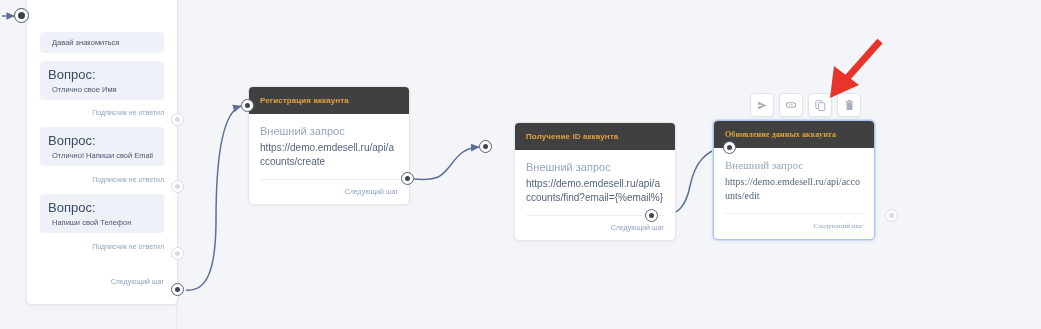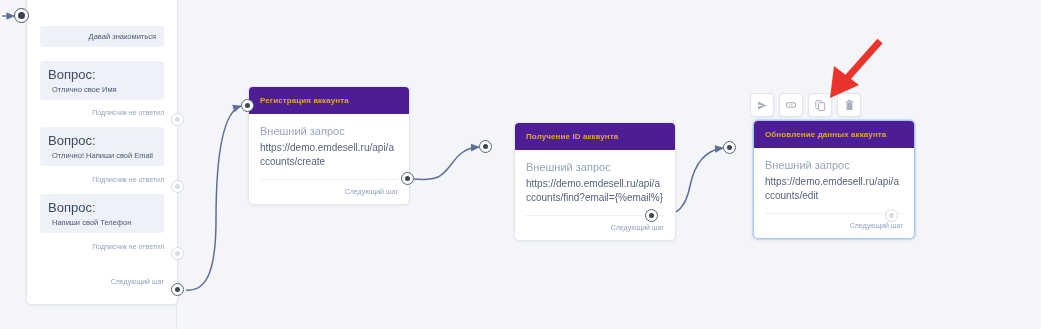--- a/index.html
+++ b/index.html
@@ -33,21 +33,21 @@
   .bubble .b-label{font-size:13px;color:#3c4a63;font-weight:normal;margin-bottom:3px;}
   .bubble .b-text{font-size:7.5px;color:#4a5670;padding-left:4px;line-height:1.25;}
   .bubble.plain .b-text{padding-left:4px;}
   .outmark{
     position:absolute;right:13px;font-size:7px;color:#93a3c0;white-space:nowrap;text-align:right;
   }
 
   
   .step-card{width:162px;border-radius:5px;}
   .step-head{
-    height:27px;background:#4c1d95;border-radius:4px 4px 0 0;
+    height:27px;background:#404040;border-radius:4px 4px 0 0;
     display:flex;align-items:center;padding:0 11px;box-sizing:border-box;
   }
   .step-head .head-txt{font-size:8px;color:#e2a43b;font-weight:bold;letter-spacing:.1px;white-space:nowrap;}
   .step-body{padding:11px 11px 0 11px;}
   .req-label{font-size:11px;color:#97a5bf;margin-bottom:4px;}
   .req-url{font-size:10px;color:#56647f;line-height:1.35;word-break:break-all;}
   .divider{height:1px;background:#edeff4;margin:11px 0 0 0;}
   .nextstep{
     text-align:right;font-size:7px;color:#93a3c0;white-space:nowrap;
     padding:8px 11px 9px 0;
@@ -100,21 +100,21 @@
 
     <path d="M186,290 C206,292 216,272 216,220 C216,160 222,112 241,106" stroke="#5d6f96" stroke-width="1.5" fill="none" marker-end="url(#ah)"></path>
 
     <path d="M414,179 C438,181 442,176 450,166 C458,155 464,148 479,147" stroke="#5d6f96" stroke-width="1.5" fill="none" marker-end="url(#ah)"></path>
 
     <path d="M658,215 C678,217 686,206 690,186 C695,162 706,150 723,148" stroke="#5d6f96" stroke-width="1.5" fill="none" marker-end="url(#ah)"></path>
   </svg>
 
   <div class="card" id="card-dialog">
 
-    <div class="bubble plain" style="top:33px;text-align:right;">
+    <div class="bubble plain" style="top:39px;">
       <div class="b-text">Давай знакомиться</div>
     </div>
 
     <div class="bubble" style="top:68px;">
       <div class="b-label">Вопрос:</div>
       <div class="b-text">Отлично свое Имя</div>
     </div>
     <div class="outmark" style="top:116px;">Подписчик не ответил</div>
 
     <div class="bubble" style="top:134px;">
@@ -159,21 +159,21 @@
     <div class="step-body">
       <div class="req-label">Внешний запрос</div>
       <div class="req-url">https://demo.emdesell.ru/api/accounts/find?email={%email%}</div>
       <div class="divider"></div>
     </div>
     <div class="nextstep">Следующий шаг</div>
   </div>
   <div class="port active" style="left:479px;top:140px;"></div>
   <div class="port active" style="left:645px;top:209px;"></div>
 
-  <div class="card step-card selected" id="card-update" style="left:753px;top:120px;">
+  <div class="card step-card selected" id="card-update" style="left:713px;top:120px;font-family:Liberation Serif, serif;">
     <div class="step-head">
       <span class="head-txt">Обновление данных аккаунта</span>
     </div>
     <div class="step-body">
       <div class="req-label">Внешний запрос</div>
       <div class="req-url">https://demo.emdesell.ru/api/accounts/edit</div>
       <div class="divider"></div>
     </div>
     <div class="nextstep">Следующий шаг</div>
   </div>

